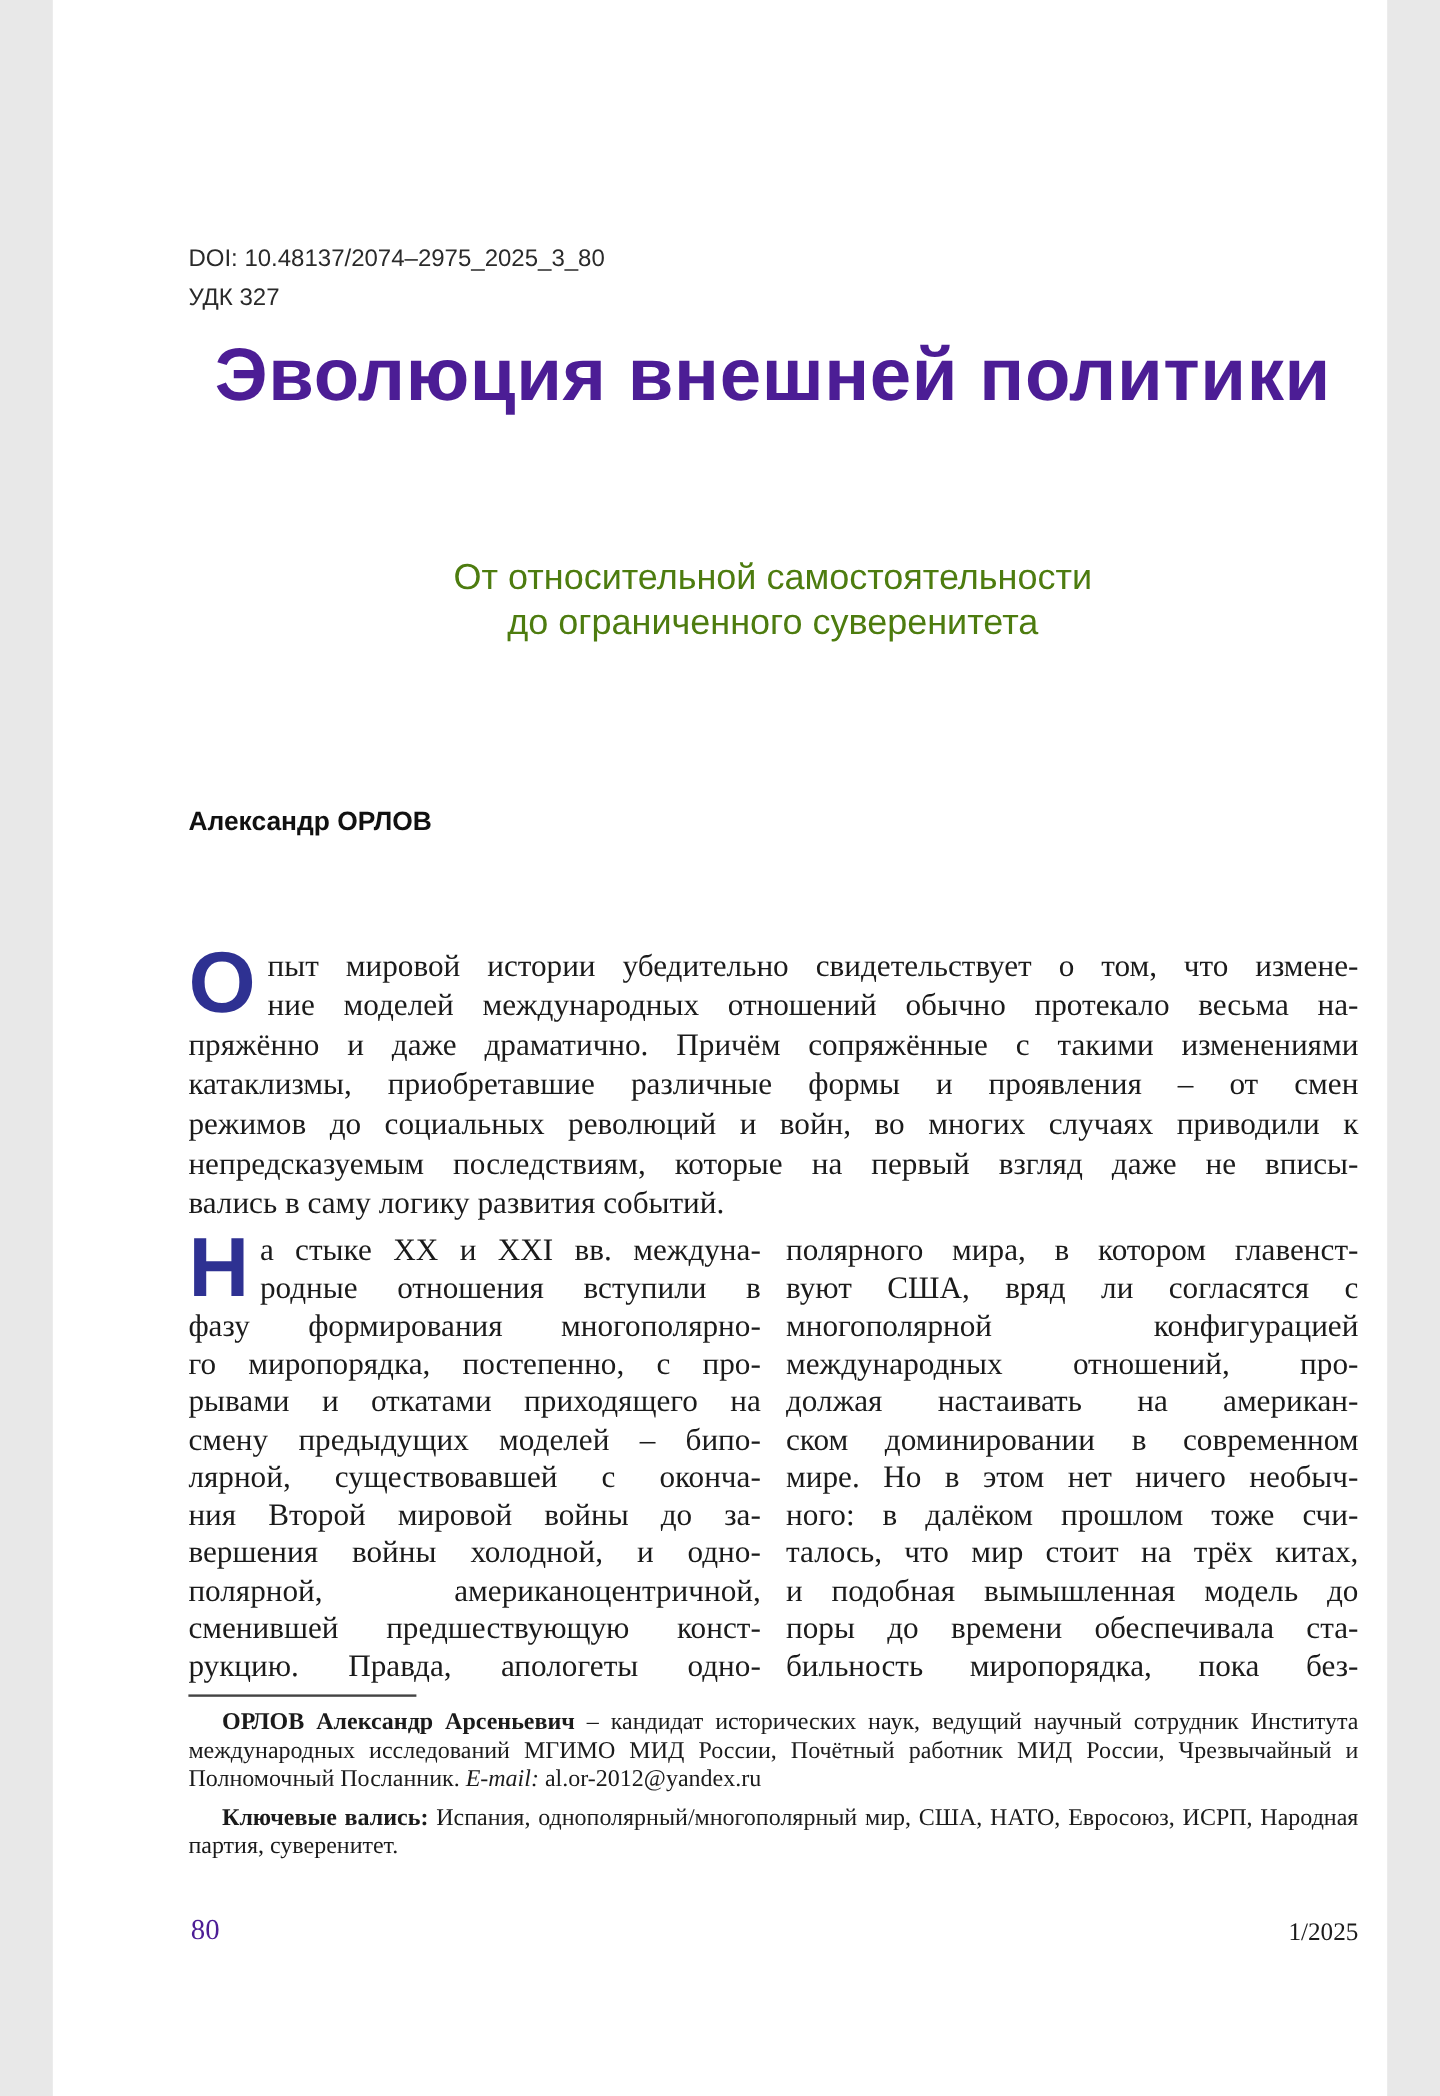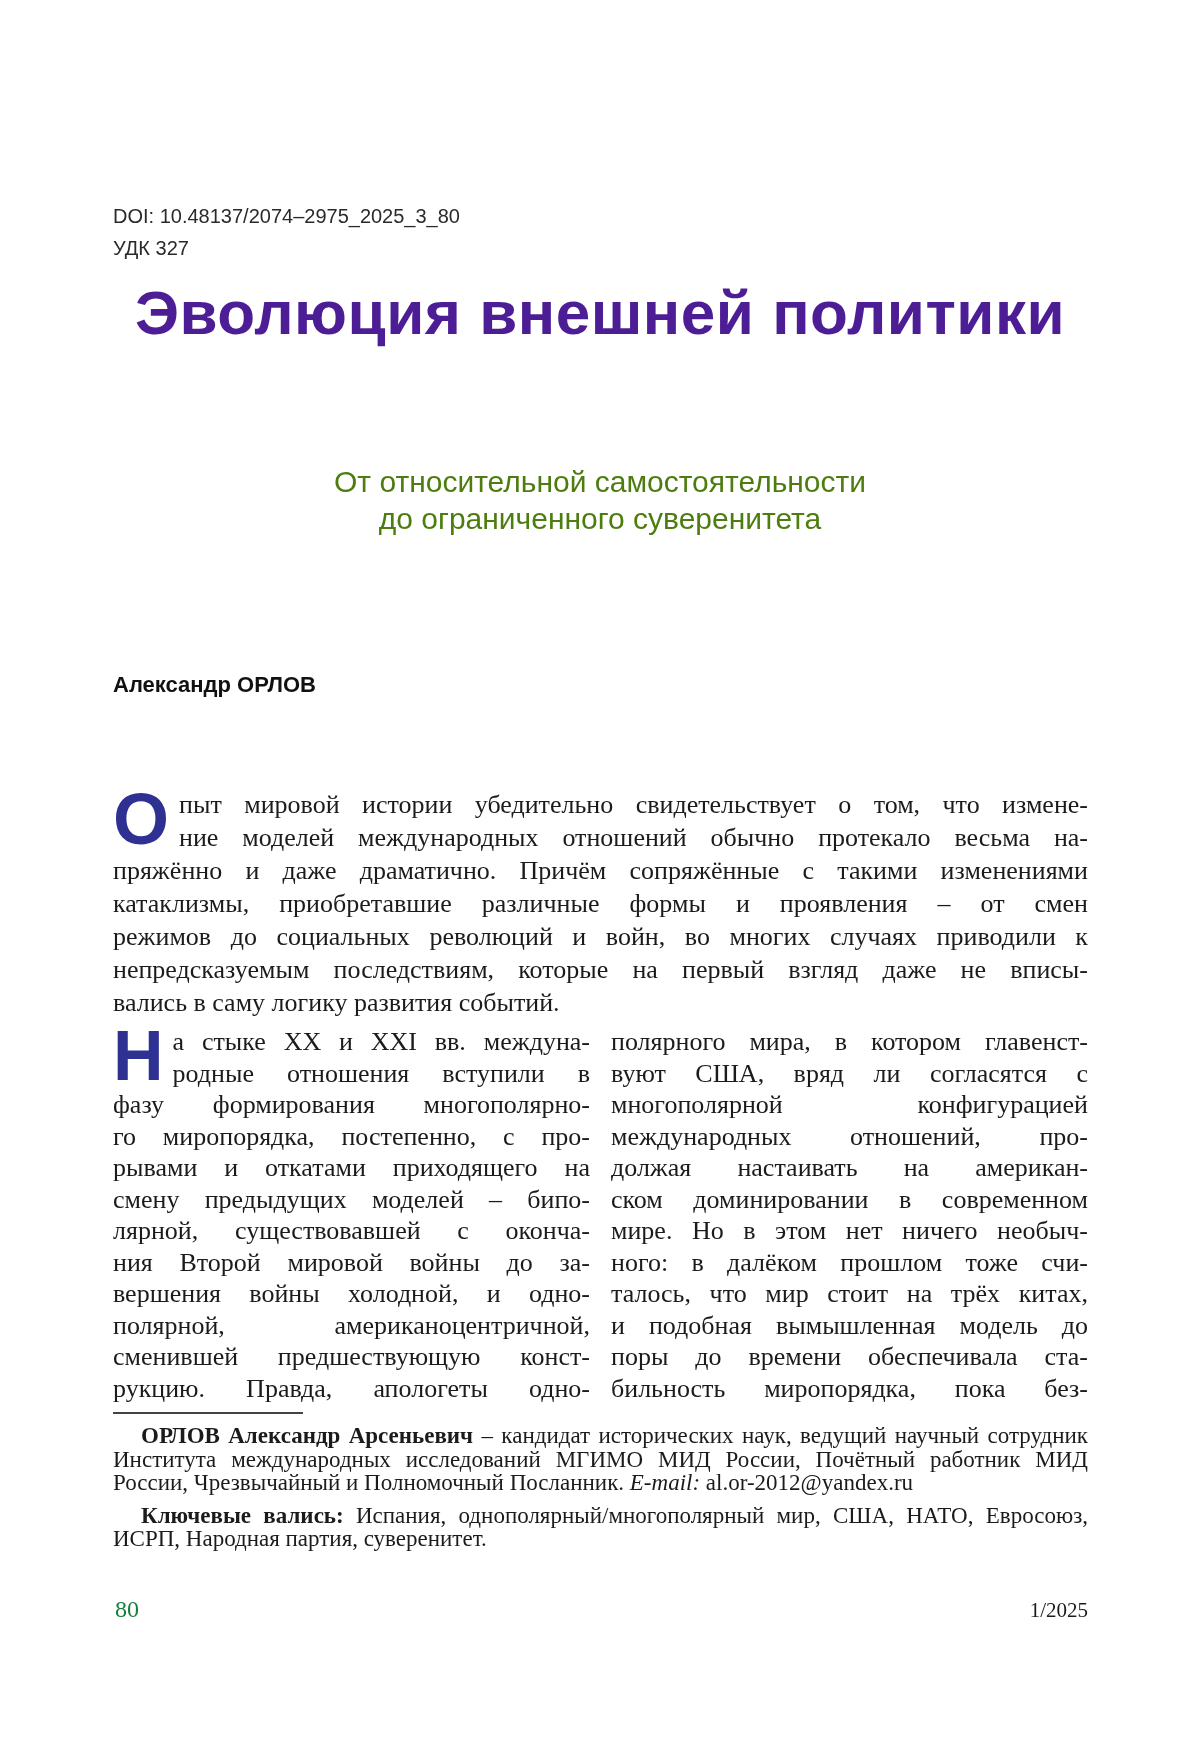--- a/index.html
+++ b/index.html
@@ -1,18 +1,18 @@
 <!DOCTYPE html>
 <html><head>
 <meta charset="utf-8">
 <style>
   html,body{margin:0;padding:0;background:#e8e8e8;}
   .page{
     position:relative;
-    width:1200px;height:1747px;
+    width:1112px;height:1747px;
     background:#ffffff;
     margin:0 auto;
     overflow:hidden;
     font-family:"Liberation Serif","DejaVu Serif",serif;
     color:#1b1b1b;
   }
   .abs{position:absolute;}
   
   .meta-line{
     left:113px;
@@ -56,33 +56,33 @@
     font-family:"Liberation Sans","DejaVu Sans",sans-serif;
     font-weight:bold;color:#2e3192;
     font-size:72px;line-height:56px;
     margin:3px 10px 0 0;
   }
   .col .dropcap{font-size:70px;line-height:54px;margin:3px 9px 0 0;}
   
   .footnote-block{left:113px;width:975px;}
   .footnote-rule{width:190px;border-top:2px solid #444;margin:0 0 10px 0;}
   .fn-para{
-    font-size:23px;line-height:23.5px;
+    font-size:20px;line-height:23.5px;
     text-align:justify;text-indent:28px;margin:0;
   }
   .fn-para + .fn-para{margin-top:9px;}
   .fn-bold{font-weight:bold;}
   .fn-italic{font-style:italic;}
   
   .footer{
     left:113px;width:975px;height:30px;
   }
   .footer-page{
     position:absolute;left:2px;top:0;
-    font-size:24px;color:#15803d;text-align:center;
+    font-size:24px;color:#4c1d95;text-align:center;
   }
   .footer-journal{
     position:absolute;left:0;right:0;top:7px;text-align:center;
     font-size:13.5px;letter-spacing:1.5px;color:#2a2a2a;
   }
   .footer-issue{
     position:absolute;right:0;top:2px;
     font-size:21px;color:#1b1b1b;
   }
 </style>

